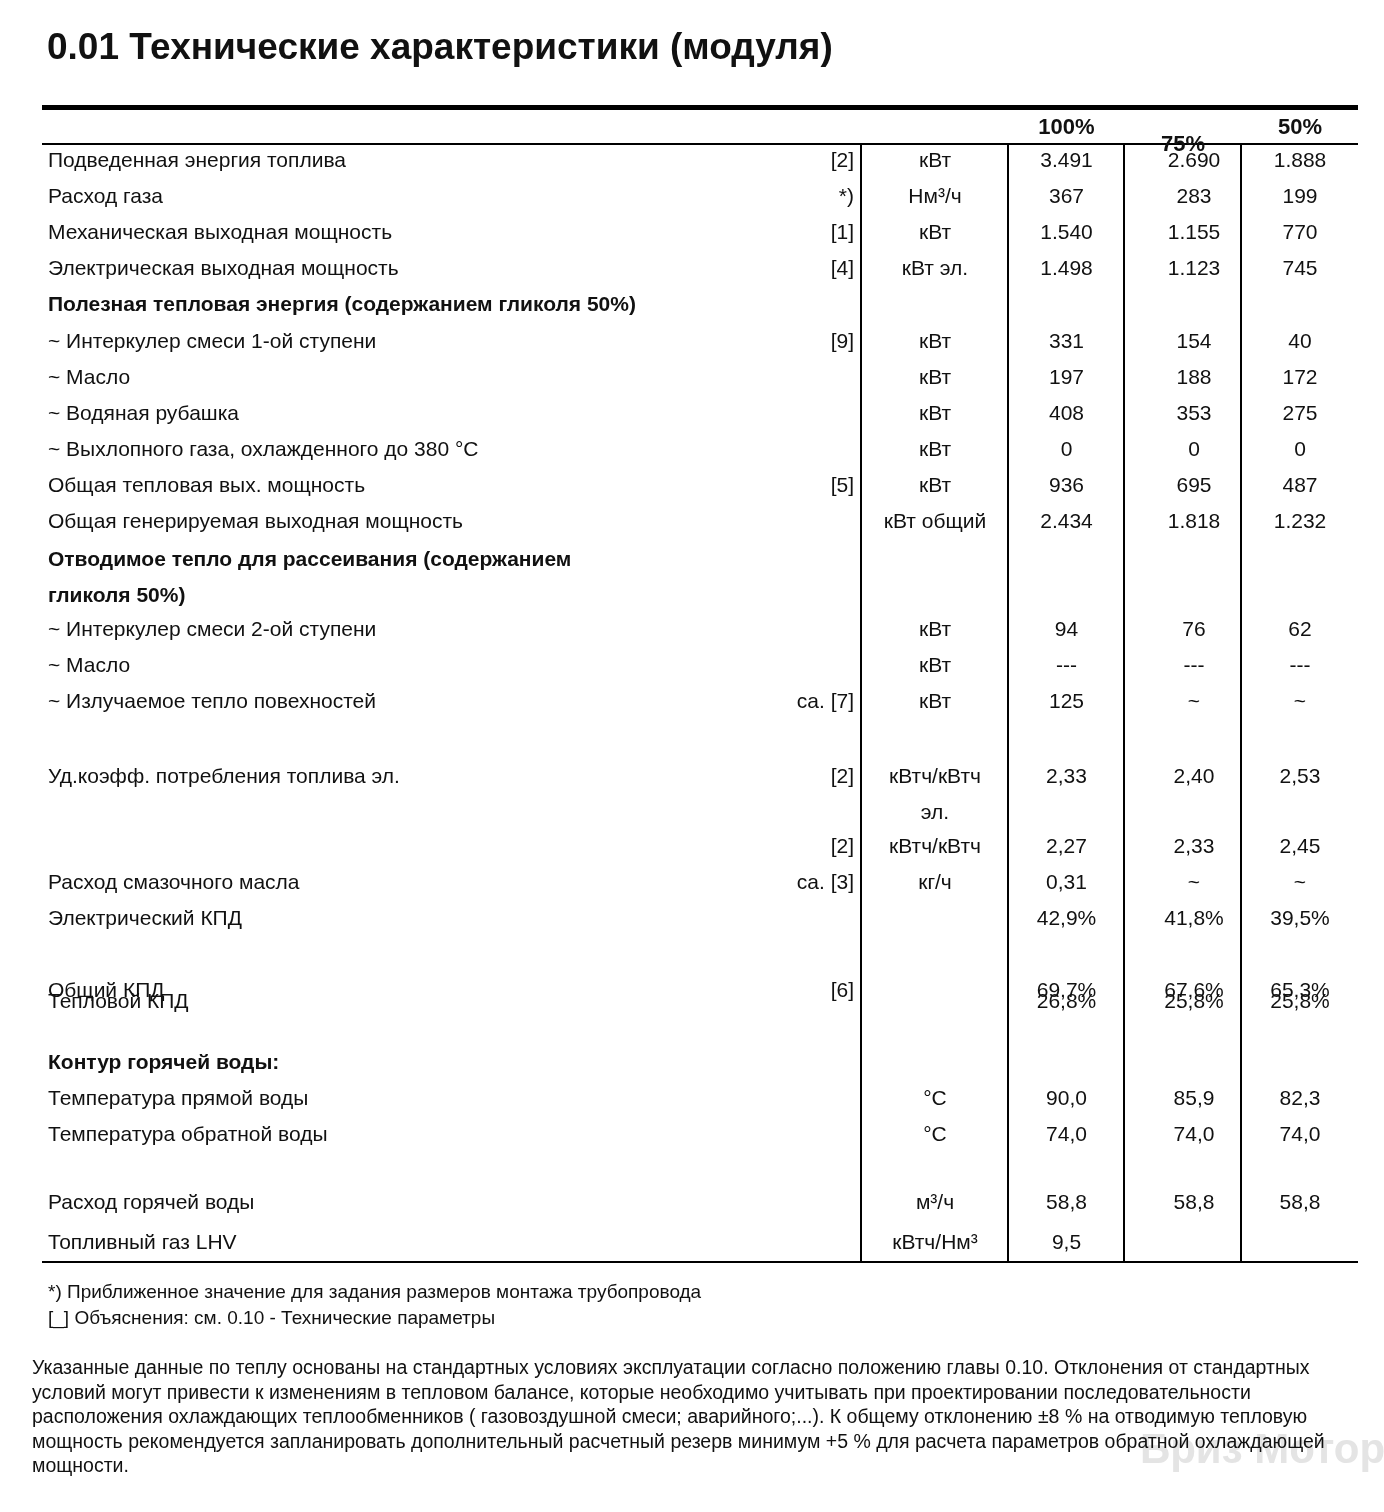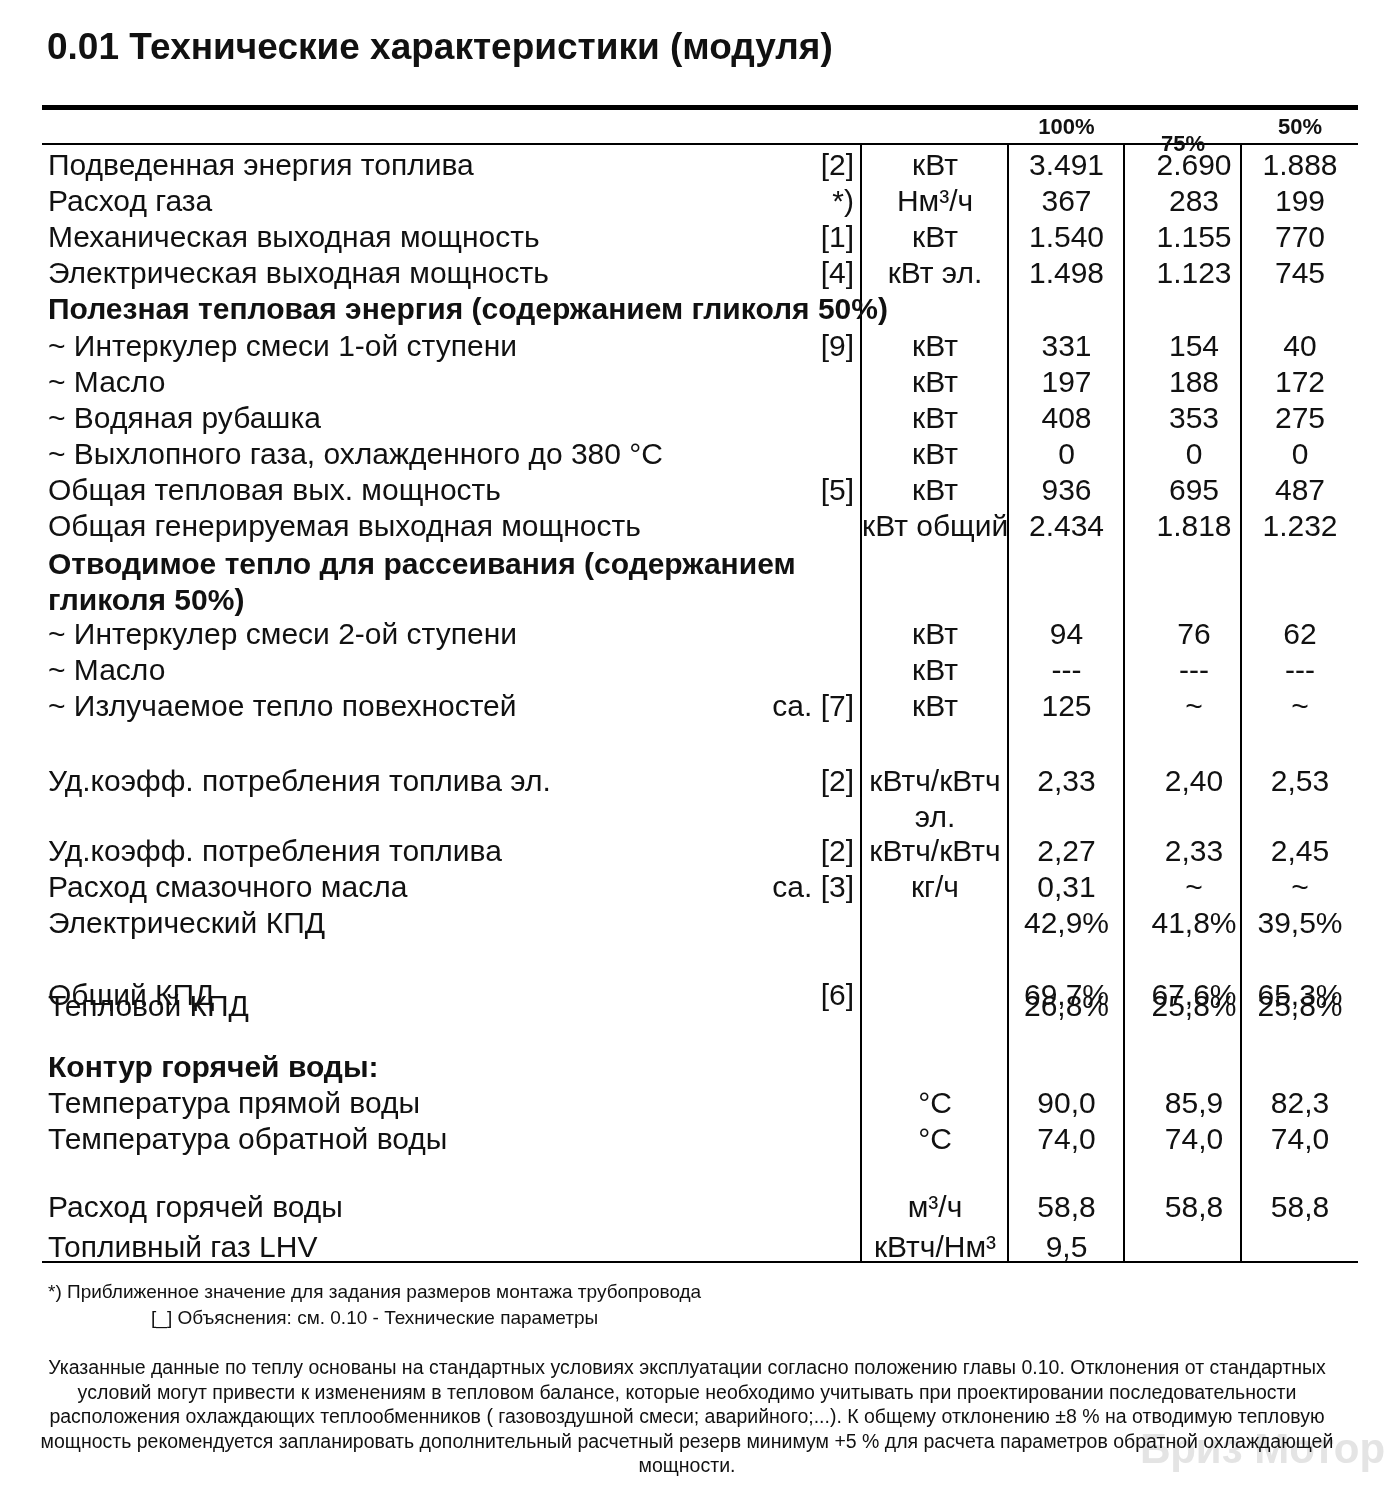--- a/index.html
+++ b/index.html
@@ -4,33 +4,33 @@
 <style>
   html, body { margin: 0; padding: 0; background: #ffffff; }
   body { width: 1384px; height: 1512px; position: relative; overflow: hidden;
          font-family: "Liberation Sans", sans-serif; color: #111; }
   .title { position: absolute; left: 47px; top: 26px; font-size: 37px; font-weight: bold; letter-spacing: 0px; }
   .rule-thick { position: absolute; left: 42px; top: 105px; width: 1316px; height: 5px; background: #000; }
   .rule-thin { position: absolute; left: 42px; top: 143px; width: 1316px; height: 2px; background: #000; }
   .rule-bottom { position: absolute; left: 42px; top: 1261px; width: 1316px; height: 2px; background: #000; }
   .vline { position: absolute; top: 144px; height: 1118px; width: 2px; background: #000; }
   .hdr { position: absolute; top: 114px; font-size: 22px; font-weight: bold; text-align: center; }
-  .row { position: absolute; left: 0; width: 1384px; height: 36px; font-size: 30px; }
+  .row { position: absolute; left: 0; width: 1384px; height: 36px; font-size: 21px; }
   .row span { position: absolute; top: 0; white-space: nowrap; }
   .c-label { left: 48px; }
   .c-label.bold { font-weight: bold; }
   .c-ref { right: 530px; text-align: right; }
   .c-unit { left: 862px; width: 146px; text-align: center; }
   .c-v0 { left: 1009px; width: 115px; text-align: center; }
   .c-v1 { left: 1125px; width: 138px; text-align: center; }
   .c-v2 { left: 1242px; width: 116px; text-align: center; }
   .notes { position: absolute; left: 48px; top: 1279px; font-size: 19px; line-height: 26px; }
   .para { position: absolute; left: 32px; top: 1355px; width: 1310px; font-size: 19.5px; line-height: 24.5px; }
   .watermark { position: absolute; left: 1140px; top: 1425px; font-size: 42px; font-weight: bold; color: #e4e4e4; z-index: 0; white-space: nowrap; }
-  .para, .notes { z-index: 1; text-align: center; }
+  .para, .notes { z-index: 1; }
 </style>
 </head>
 <body>
 
 <div class="title">0.01 Технические характеристики (модуля)</div>
 
 <div class="rule-thick"></div>
 <div class="rule-thin"></div>
 
 <div class="hdr" style="left:1009px;width:115px;">100%</div>
@@ -181,21 +181,20 @@
     </div>
     <div class="row" style="top: 800px;">
       <span class="c-label"></span>
       <span class="c-ref"></span>
       <span class="c-unit">эл.</span>
       <span class="c-v0"></span>
       <span class="c-v1"></span>
       <span class="c-v2"></span>
     </div>
     <div class="row" style="top: 834px;">
-      <span class="c-label">Уд.коэфф. потребления топлива</span>
       <span class="c-ref">[2]</span>
       <span class="c-unit">кВтч/кВтч</span>
       <span class="c-v0">2,27</span>
       <span class="c-v1">2,33</span>
       <span class="c-v2">2,45</span>
     </div>
     <div class="row" style="top: 870px;">
       <span class="c-label">Расход смазочного масла</span>
       <span class="c-ref">ca. [3]</span>
       <span class="c-unit">кг/ч</span>

